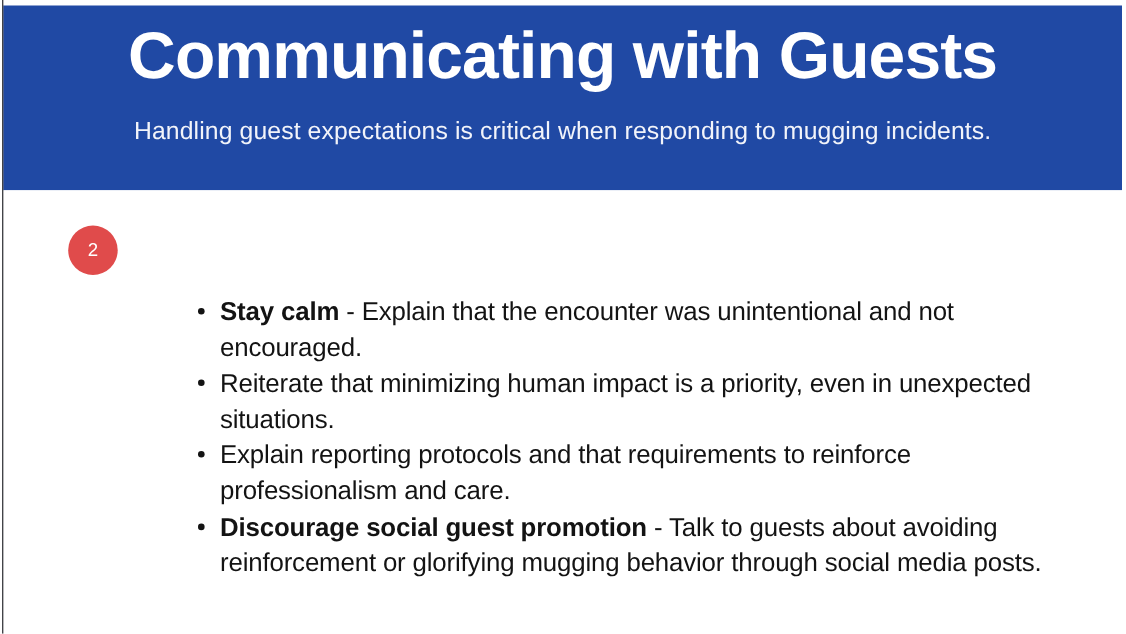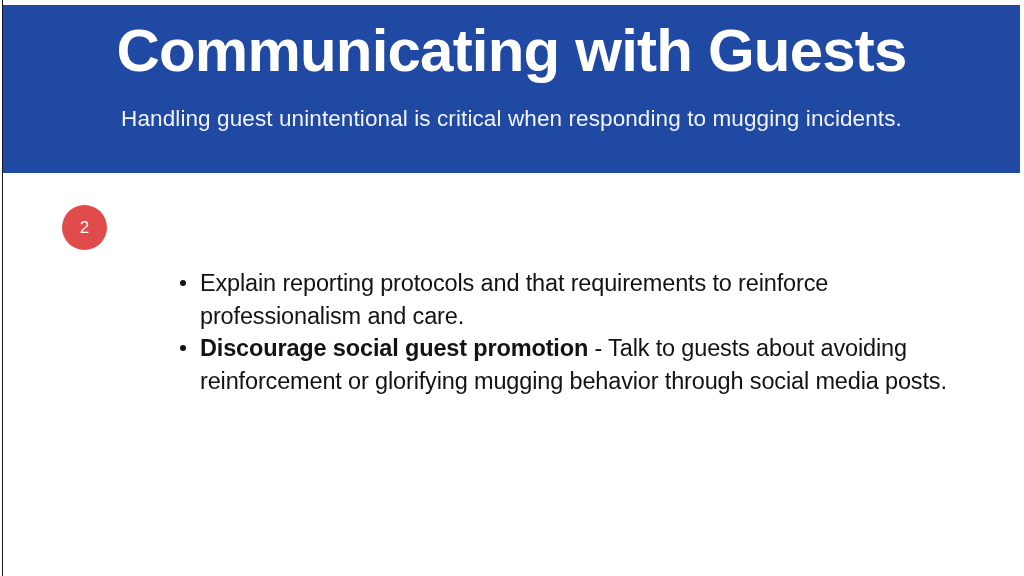--- a/index.html
+++ b/index.html
@@ -170,36 +170,44 @@
 </style>
 </head>
 <body>
 
 <div id="slide">
 
   <div id="left-edge-rule"></div>
 
   <div id="header-banner">
     <div id="slide-title">Communicating with Guests</div>
-    <div id="slide-subtitle">Handling guest unintentional is critical when responding to mugging incidents.</div>
+    <div id="slide-subtitle">Handling guest expectations is critical when responding to mugging incidents.</div>
   </div>
 
   <div id="body-area">
 
     <div id="section-block">
 
       <div id="section-head-row">
         <div id="section-number-badge">
           <span class="badge-num">2</span>
         </div>
       </div>
 
       <ul id="bullet-list">
 
-
+        <li class="bullet-item">
+          <span class="bullet-dot"></span>
+          <span class="lead">Stay calm</span><span class="sep"> - </span><span class="body">Explain that the encounter was unintentional and not encouraged.</span>
+        </li>
+
+        <li class="bullet-item">
+          <span class="bullet-dot"></span>
+          <span class="lead"></span><span class="sep"></span><span class="body">Reiterate that minimizing human impact is a priority, even in unexpected situations.</span>
+        </li>
 
         <li class="bullet-item">
           <span class="bullet-dot"></span>
           <span class="lead"></span><span class="sep"></span><span class="body">Explain reporting protocols and that requirements to reinforce professionalism and care.</span>
         </li>
 
         <li class="bullet-item">
           <span class="bullet-dot"></span>
           <span class="lead">Discourage social guest promotion</span><span class="sep"> - </span><span class="body">Talk to guests about avoiding reinforcement or glorifying mugging behavior through social media posts.</span>
         </li>

